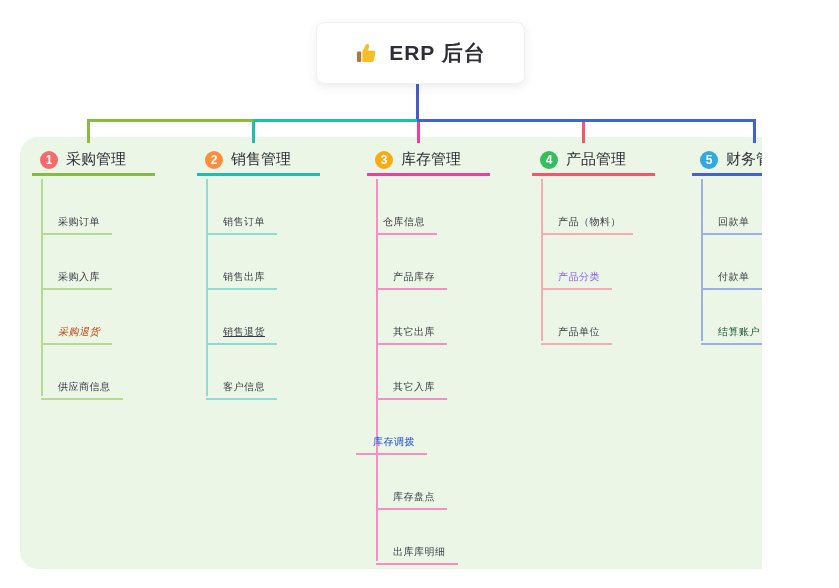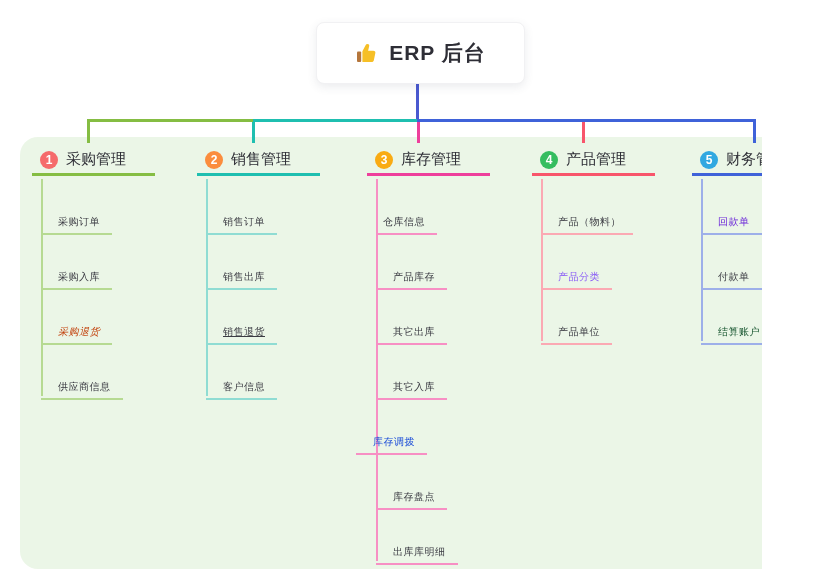--- a/index.html
+++ b/index.html
@@ -140,21 +140,21 @@
         <span>产品分类</span>
       </div>
       <div class="child-item" style="left: 541px; top: 310px; border-bottom: 2px solid rgb(251, 169, 179); color: rgb(59, 59, 67);">
         <span>产品单位</span>
       </div>
       <div class="branch-header" style="left: 692px; top: 146px; border-bottom: 3px solid rgb(63, 98, 217); color: rgb(46, 46, 54);">
         <span class="badge" style="background: rgb(49, 168, 225);">5</span>
         <span class="branch-label">财务管理</span>
       </div>
       <div class="spine" style="left: 701px; top: 179px; height: 162px; background: rgb(157, 175, 233);"></div>
-      <div class="child-item" style="left: 701px; top: 200px; border-bottom: 2px solid rgb(157, 175, 233); color: #6d28d9;">
+      <div class="child-item" style="left: 701px; top: 200px; border-bottom: 2px solid rgb(157, 175, 233); color: #404040;">
         <span>回款单</span>
       </div>
       <div class="child-item" style="left: 701px; top: 255px; border-bottom: 2px solid rgb(157, 175, 233); color: rgb(59, 59, 67);">
         <span>付款单</span>
       </div>
       <div class="child-item" style="left: 701px; top: 310px; border-bottom: 2px solid rgb(157, 175, 233); color: #14532d;">
         <span>结算账户</span>
       </div>
     </div>
 </div>

